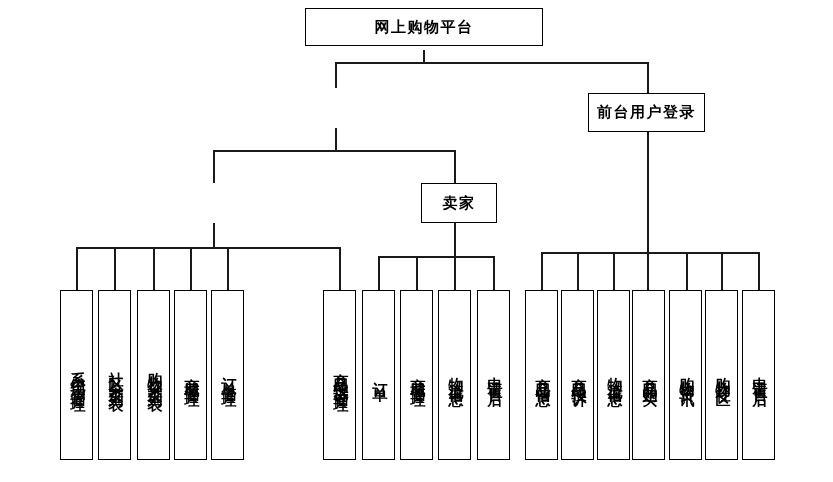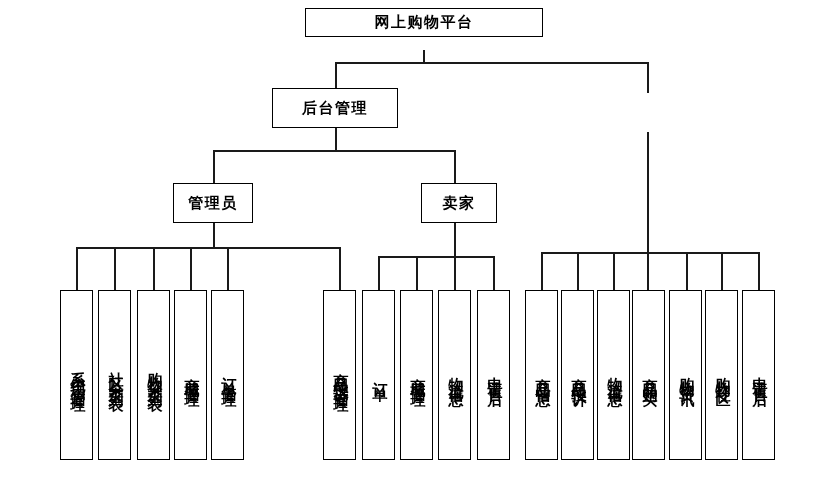--- a/index.html
+++ b/index.html
@@ -70,25 +70,24 @@
 
   <div class="line v" style="left:647px;top:132px;height:158px"></div>
   <div class="line h" style="left:541px;top:252px;width:218px"></div>
   <div class="line v" style="left:541px;top:252px;height:38px"></div>
   <div class="line v" style="left:577px;top:252px;height:38px"></div>
   <div class="line v" style="left:613px;top:252px;height:38px"></div>
   <div class="line v" style="left:686px;top:252px;height:38px"></div>
   <div class="line v" style="left:721px;top:252px;height:38px"></div>
   <div class="line v" style="left:758px;top:252px;height:38px"></div>
 
-  <div class="node" style="left:305px;top:8px;width:238px;height:29px">网上购物平台</div>
+  <div class="node" style="left:305px;top:8px;width:238px;height:38px">网上购物平台</div>
 
-  <div class="node" style="left:272px;top:88px;width:126px;height:40px">后台管理</div>
+  <div class="node" style="left:588px;top:93px;width:117px;height:39px">前台用户登录</div>
 
-  <div class="node" style="left:173px;top:183px;width:80px;height:40px">管理员</div>
   <div class="node" style="left:421px;top:183px;width:76px;height:40px">卖家</div>
 
   <div class="leaf" style="left:60px">系统用户管理</div>
   <div class="leaf" style="left:98px">社区分类列表</div>
   <div class="leaf" style="left:137px">购物分类列表</div>
   <div class="leaf" style="left:174px">商城管理</div>
   <div class="leaf" style="left:211px">订单管理</div>
   <div class="leaf" style="left:323px">商品投诉管理</div>
 
   <div class="leaf" style="left:362px">订单</div>

